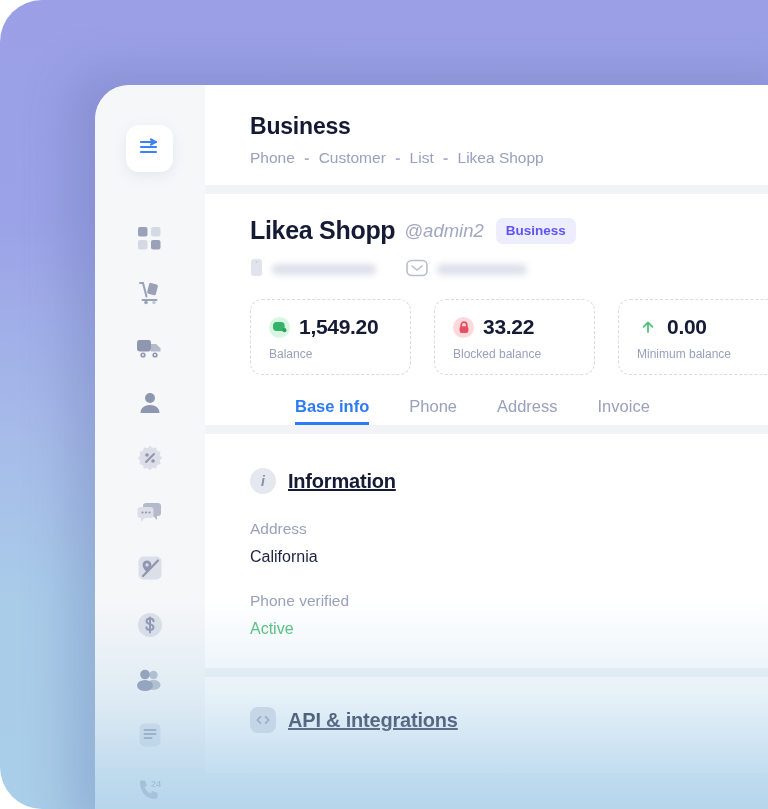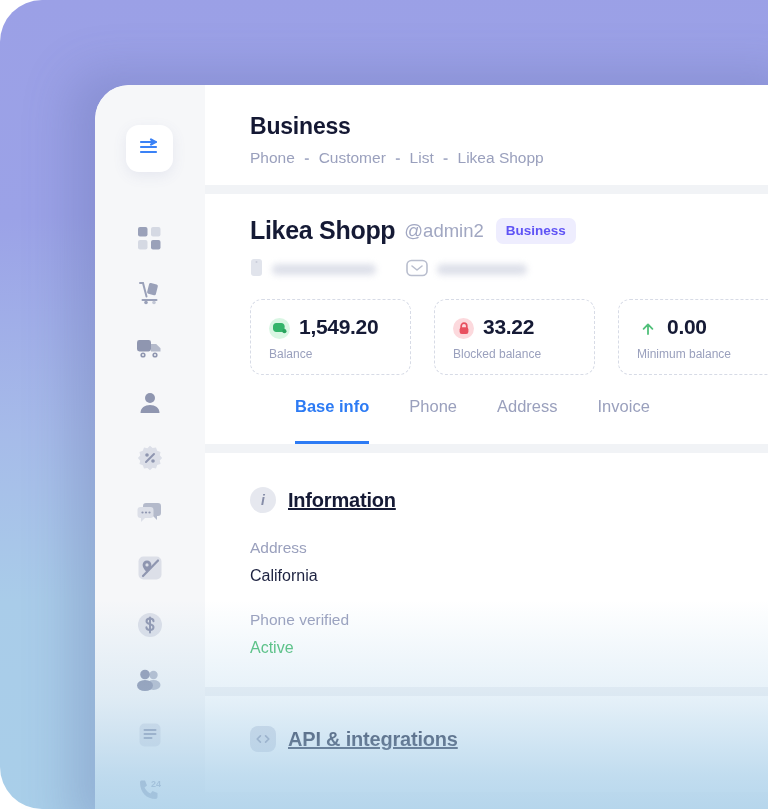--- a/index.html
+++ b/index.html
@@ -104,21 +104,21 @@
   
   #profile {
     background: #fff;
     padding: 22px 0 0 45px;
   }
   .name-row { display: flex; align-items: center; white-space: nowrap; }
   #customer-name {
     font-size: 25px; font-weight: bold; color: #151a35; letter-spacing: -.3px;
   }
   #customer-handle {
-    font-size: 18.5px; color: #a1a7c2; margin-left: 9px;
+    font-size: 18.5px; color: #a1a7c2; margin-left: 9px; font-style: italic;
   }
   #type-badge {
     margin-left: 12px;
     background: #eeedfe;
     color: #5f53f5;
     font-size: 13.5px;
     font-weight: bold;
     padding: 5px 10px 6px;
     border-radius: 7px;
   }
@@ -141,41 +141,41 @@
   #balances { display: flex; margin-top: 18px; }
   .bal-card {
     width: 161px;
     height: 76px;
     border: 1.6px dashed #d7dbe6;
     border-radius: 12px;
     margin-right: 23px;
     padding: 15px 0 0 18px;
     flex: 0 0 auto;
   }
-  .bal-top { display: flex; align-items: flex-end; }
+  .bal-top { display: flex; align-items: center; }
   .bal-val { font-size: 21px; font-weight: bold; color: #151a35; margin-left: 9px; letter-spacing: -.3px; }
   .bal-lbl { font-size: 12px; color: #9aa0bd; margin-top: 8px; }
   .ico-circle {
     width: 21px; height: 21px; border-radius: 50%;
     display: flex; align-items: center; justify-content: center;
   }
   .ico-green { background: #d9f6e3; }
   .ico-red   { background: #fcd9dd; }
 
   
   #tabs {
     display: flex;
     padding: 0 0 0 45px;
     margin-top: 22px;
     background: #fff;
   }
   .tab {
     font-size: 16.5px;
     color: #9aa0bd;
-    padding: 0 0 25px 0;
+    padding: 0 0 6px 0;
     margin-right: 40px;
     border-bottom: 3px solid transparent;
     white-space: nowrap;
   }
   .tab.active { color: #2d7bf4; font-weight: bold; border-bottom-color: #2d7bf4; }
 
   
   #info-panel { background: #fff; padding: 34px 0 30px 45px; }
   .sec-head { display: flex; align-items: center; }
   .sec-title { font-size: 20px; font-weight: bold; color: #151a35; margin-left: 12px; letter-spacing: -.2px; text-decoration: underline; }

